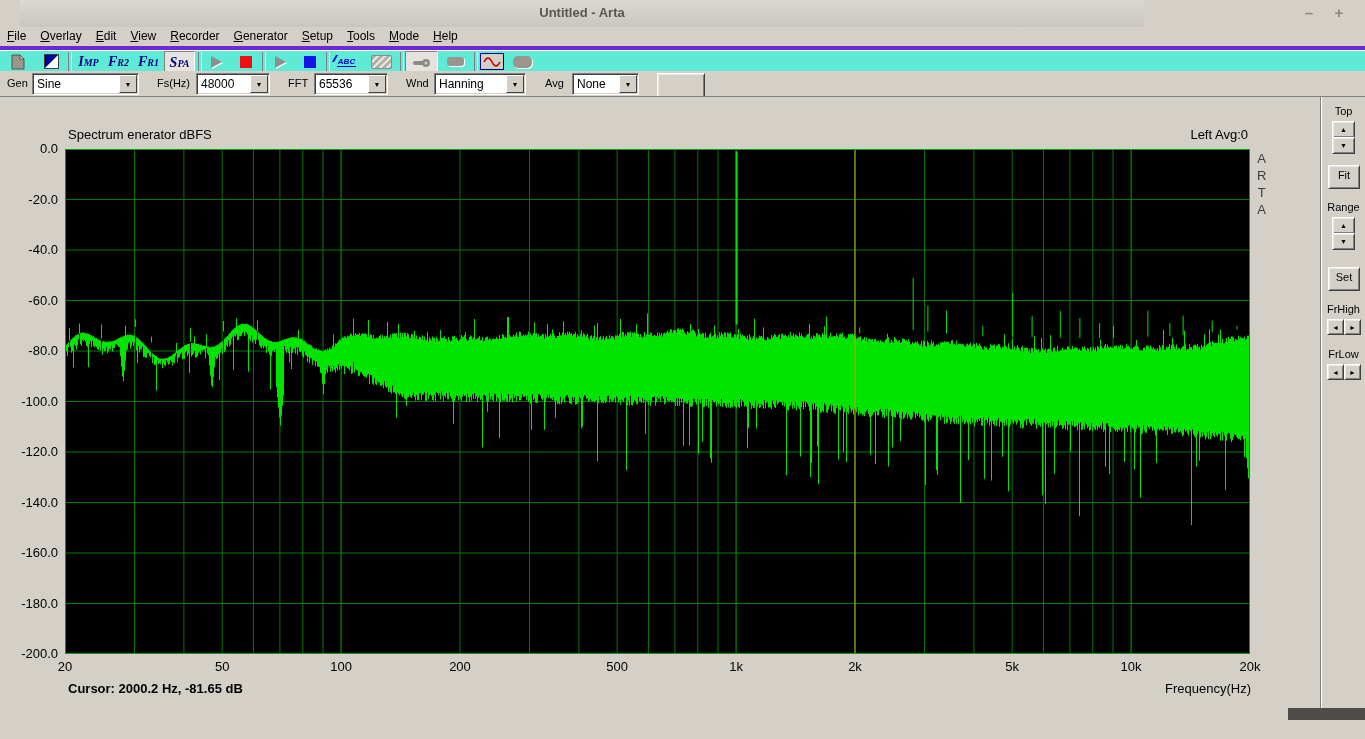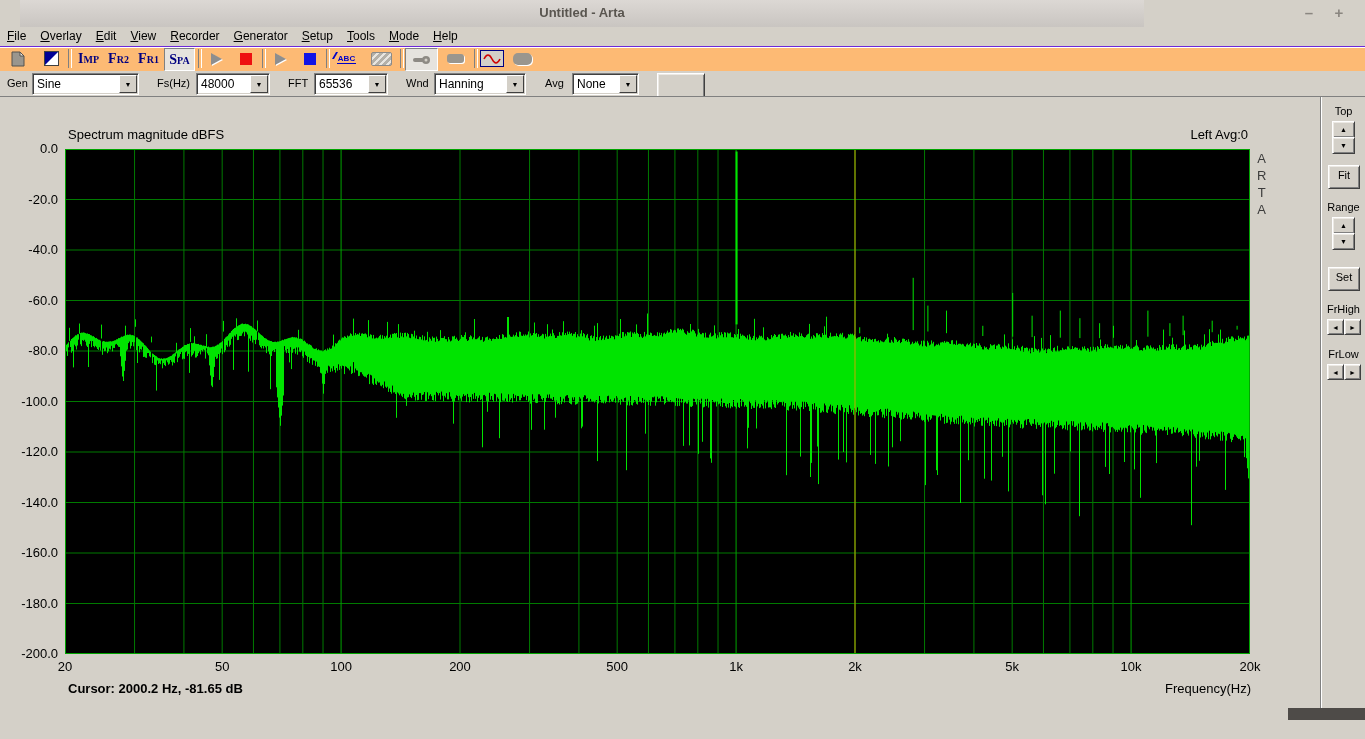--- a/index.html
+++ b/index.html
@@ -11,22 +11,22 @@
   #title-text{position:absolute;left:0;right:0;top:5px;text-align:center;
     font-weight:bold;font-size:13px;color:#59554f;}
   .winctl{position:absolute;top:3px;width:24px;height:20px;text-align:center;
     color:#8a8680;font-size:15px;font-weight:bold;line-height:20px;cursor:default;}
   
   #menubar{position:absolute;left:0;top:27px;width:1365px;height:19px;background:#d4d0c8;
     border-bottom:1px solid #fff;}
   .menu-item{display:inline-block;padding:2px 7px 0 7px;height:17px;font-size:12px;}
   .menu-item u{text-decoration:underline;}
   
-  #toolbar1{position:absolute;left:0;top:46px;width:1365px;height:24px;background:#fdba74;
-    border-top:1px solid #6d28d9;border-bottom:1px solid #808080;box-shadow:0 1px 0 #fff, inset 0 1px 0 #fff;}
+  #toolbar1{position:absolute;left:0;top:46px;width:1365px;height:24px;background:#5eead4;
+    border-top:4px solid #6d28d9;border-bottom:1px solid #808080;box-shadow:0 1px 0 #fff, inset 0 1px 0 #fff;font-style:italic;}
   .tbtn{position:absolute;top:1px;width:26px;height:21px;display:flex;align-items:center;justify-content:center;}
   .tbtn.pressed{border:1px solid;border-color:#808080 #fff #fff #808080;background:#e6e3de;}
   .tsep{position:absolute;top:2px;width:2px;height:19px;border-left:1px solid #808080;border-right:1px solid #fff;}
   .navy-label{color:#000080;font-weight:bold;font-size:11px;font-family:"Liberation Serif",serif;}
   .navy-label .big{font-size:14px;}
   .play-tri{width:0;height:0;border-left:11px solid #8e8e8e;border-top:6px solid transparent;border-bottom:6px solid transparent;filter:drop-shadow(1px 1px 0 #fff);}
   .rec-sq{width:12px;height:12px;background:#ee1010;}
   .stop-sq{width:12px;height:12px;background:#1414e6;}
   .gray-pill{width:17px;height:9px;background:#9a968e;border-radius:3px;box-shadow:1px 1px 0 #fff;}
   .abc-box{color:#0000c8;font-size:8px;font-weight:bold;border-bottom:1px solid #0000c8;padding:0 1px;}
@@ -179,21 +179,21 @@
     </div>
     <span class="set-label" style="left:449px;left:545px">Avg</span>
     <div class="combo" style="left:572px;width:65px">
       <span class="val">None</span>
       <span class="drop">▼</span>
     </div>
     <div class="btn95" style="position:absolute;left:657px;top:2px;width:46px;height:20px;padding-top:20px">Reset</div>
   </div>
 
   <div id="client">
-    <div id="chart-title">Spectrum magnitude dBFS</div>
+    <div id="chart-title">Spectrum enerator dBFS</div>
     <div id="channel-label">Left  Avg:0</div>
     <svg id="plot" viewBox="0 0 1185 505">
         <rect x="0" y="0" width="1185" height="505" fill="#000000"></rect>
         <line x1="0" y1="50.5" x2="1185" y2="50.5" stroke="#007a00" stroke-width="1"></line>
         <line x1="0" y1="101" x2="1185" y2="101" stroke="#007a00" stroke-width="1"></line>
         <line x1="0" y1="151.5" x2="1185" y2="151.5" stroke="#007a00" stroke-width="1"></line>
         <line x1="0" y1="202" x2="1185" y2="202" stroke="#007a00" stroke-width="1"></line>
         <line x1="0" y1="252.5" x2="1185" y2="252.5" stroke="#007a00" stroke-width="1"></line>
         <line x1="0" y1="303" x2="1185" y2="303" stroke="#007a00" stroke-width="1"></line>
         <line x1="0" y1="353.5" x2="1185" y2="353.5" stroke="#007a00" stroke-width="1"></line>

